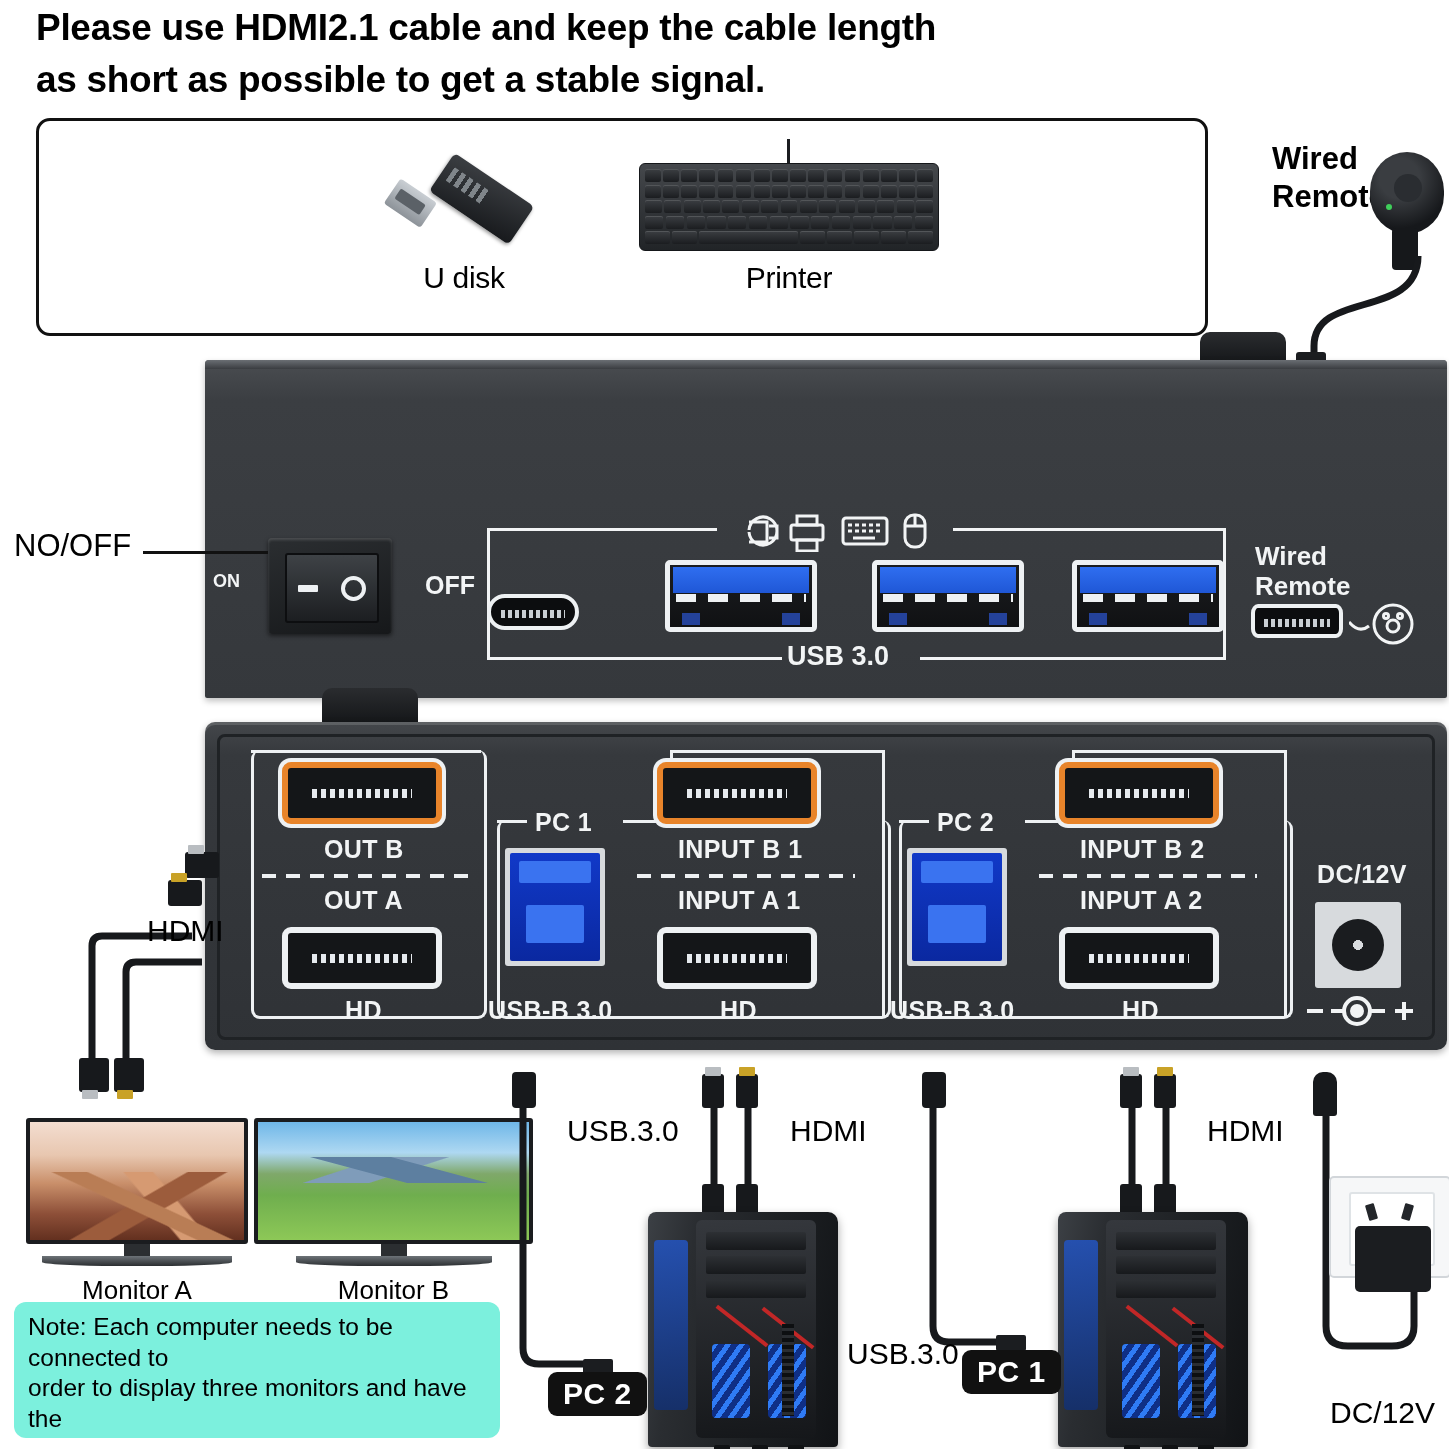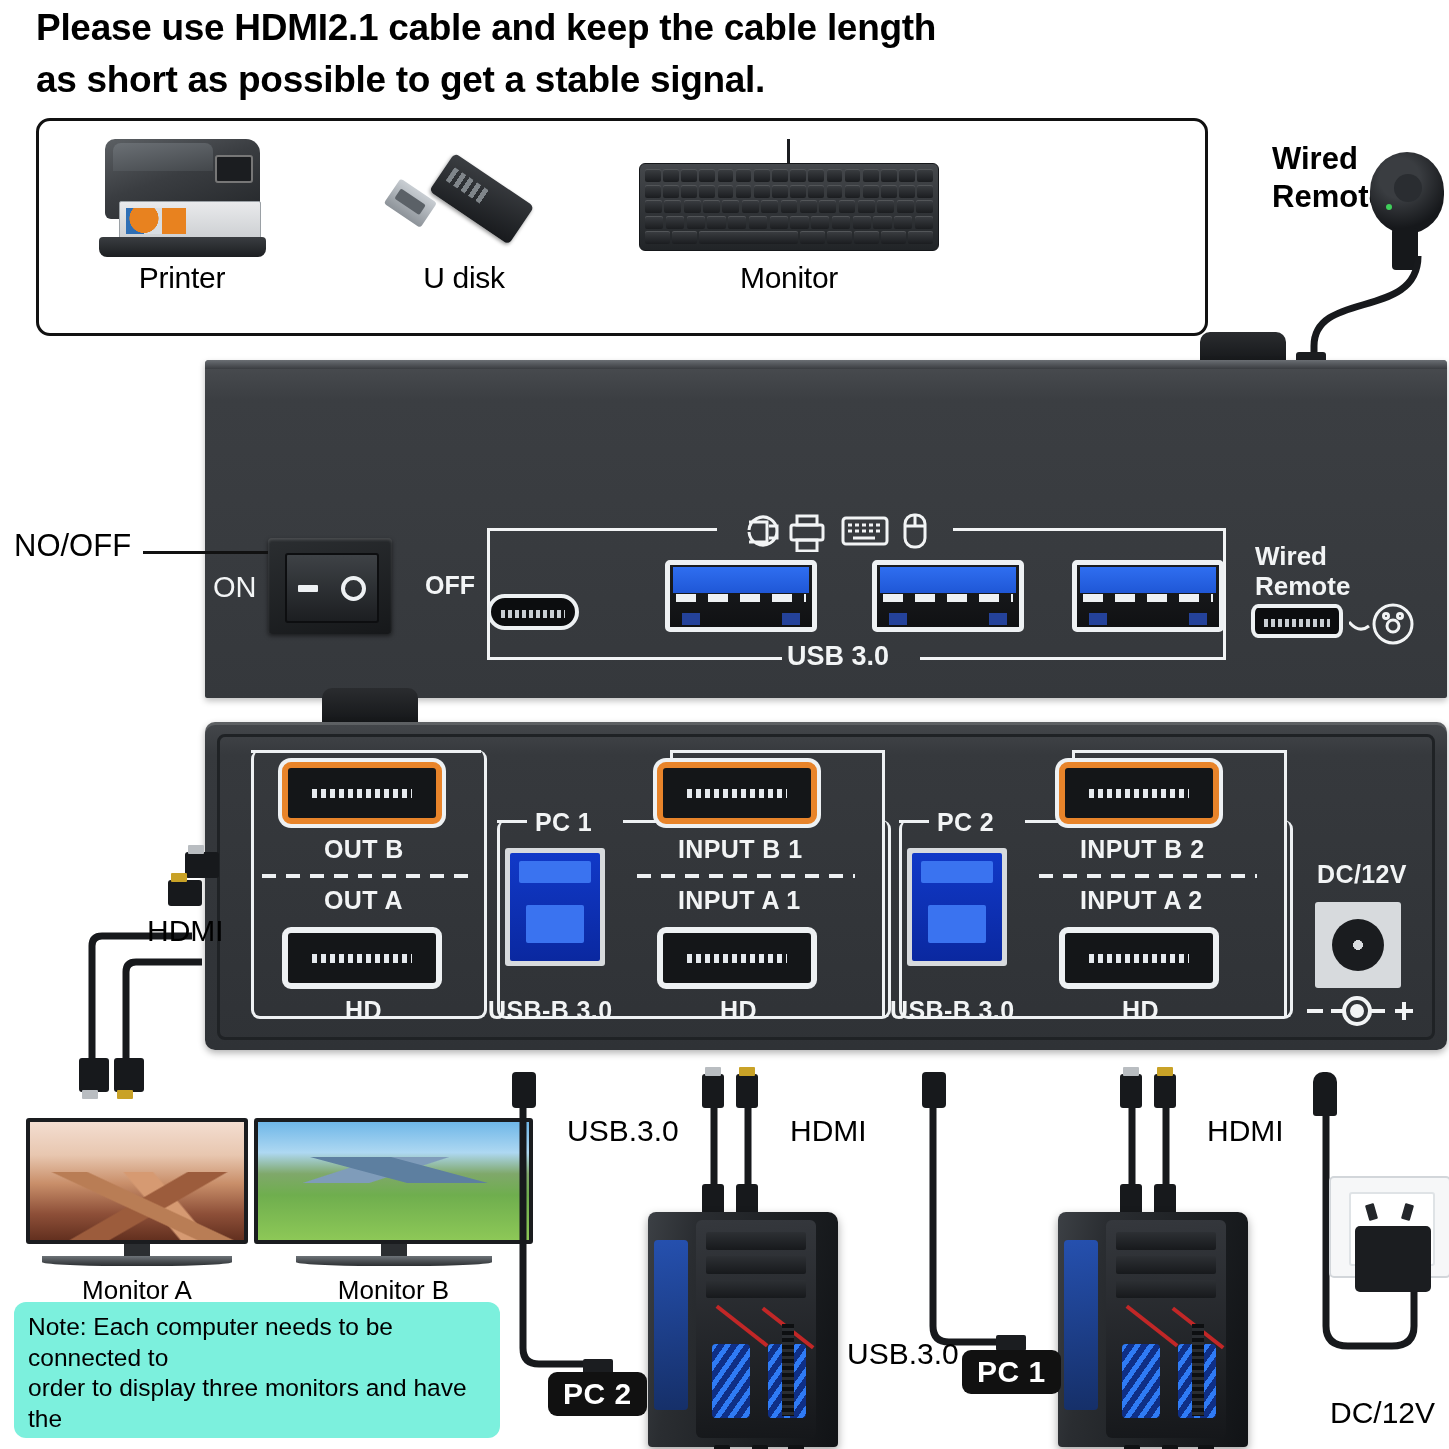--- a/index.html
+++ b/index.html
@@ -235,32 +235,20 @@
 </head>
 <body>
 
 <div class="abs" id="header-text">
   <div>Please use HDMI2.1 cable and keep the cable length</div>
   <div>as short as possible to get a stable signal.</div>
 </div>
 
 <div class="abs" id="periph-box">
 
-  <div class="periph" style="left:18px;top:16px;width:250px;">
-    <div class="art">
-      <div class="printer">
-        <div class="body"></div>
-          <div class="lid"></div>
-          <div class="scr"></div>
-        <div class="tray"></div>
-          <div class="base"></div>
-      </div>
-    </div>
-    <div class="cap">Printer</div>
-  </div>
 
   <div class="periph" style="left:310px;top:16px;width:230px;">
     <div class="art">
       <div class="udisk">
           <div class="stick"></div>
           <div class="plug"></div>
         </div>
     </div>
     <div class="cap">U disk</div>
   </div>
@@ -345,21 +333,21 @@
               <span class="k" style="flex:4"></span>
               <span class="k"></span>
               <span class="k"></span>
               <span class="k"></span>
               <span class="k"></span>
               <span class="k"></span>
             </div>
         </div>
       </div>
     </div>
-    <div class="cap">Monitor</div>
+    <div class="cap">Printer</div>
   </div>
 
 </div>
 
 <div class="abs" id="remote-label">
   <div>Wired</div>
   <div>Remote</div>
 </div>
 <div class="abs" id="remote-puck">
   <div class="btn"></div>
@@ -374,21 +362,21 @@
 <div class="abs" id="kvm-top-foot"></div>
 <div class="abs" id="kvm-top">
 
   <div class="abs" style="left:8px;top:211px;" id="label-on-w"></div>
   <div class="abs" id="rocker" style="left:63px;top:178px;">
     <div class="inner">
       <div class="bar"></div>
       <div class="circ"></div>
     </div>
   </div>
-  <div class="abs" style="left:8px;top:211px;font-size:29px;font-weight:normal;color:#f3f5f6;">ON</div>
+  <div class="abs" style="left:8px;top:211px;font-size:18px;font-weight:bold;color:#f3f5f6;">ON</div>
   <div class="abs" style="left:220px;top:211px;font-size:25px;font-weight:bold;color:#f3f5f6;">OFF</div>
 
   <svg class="abs" style="left:514px;top:150px;" width="230" height="42">
     <g stroke="#f2f4f5" stroke-width="3" fill="none">
       <g>
         <path d="M30 22 a14 14 0 1 0 0 -2 M30 12 h18 v20 h-18 M50 16 h8 v12 h-8"></path>
       </g>
       <g transform="translate(72,6)">
         <rect x="6" y="0" width="20" height="9"></rect>
         <rect x="0" y="9" width="32" height="15" rx="2"></rect>

